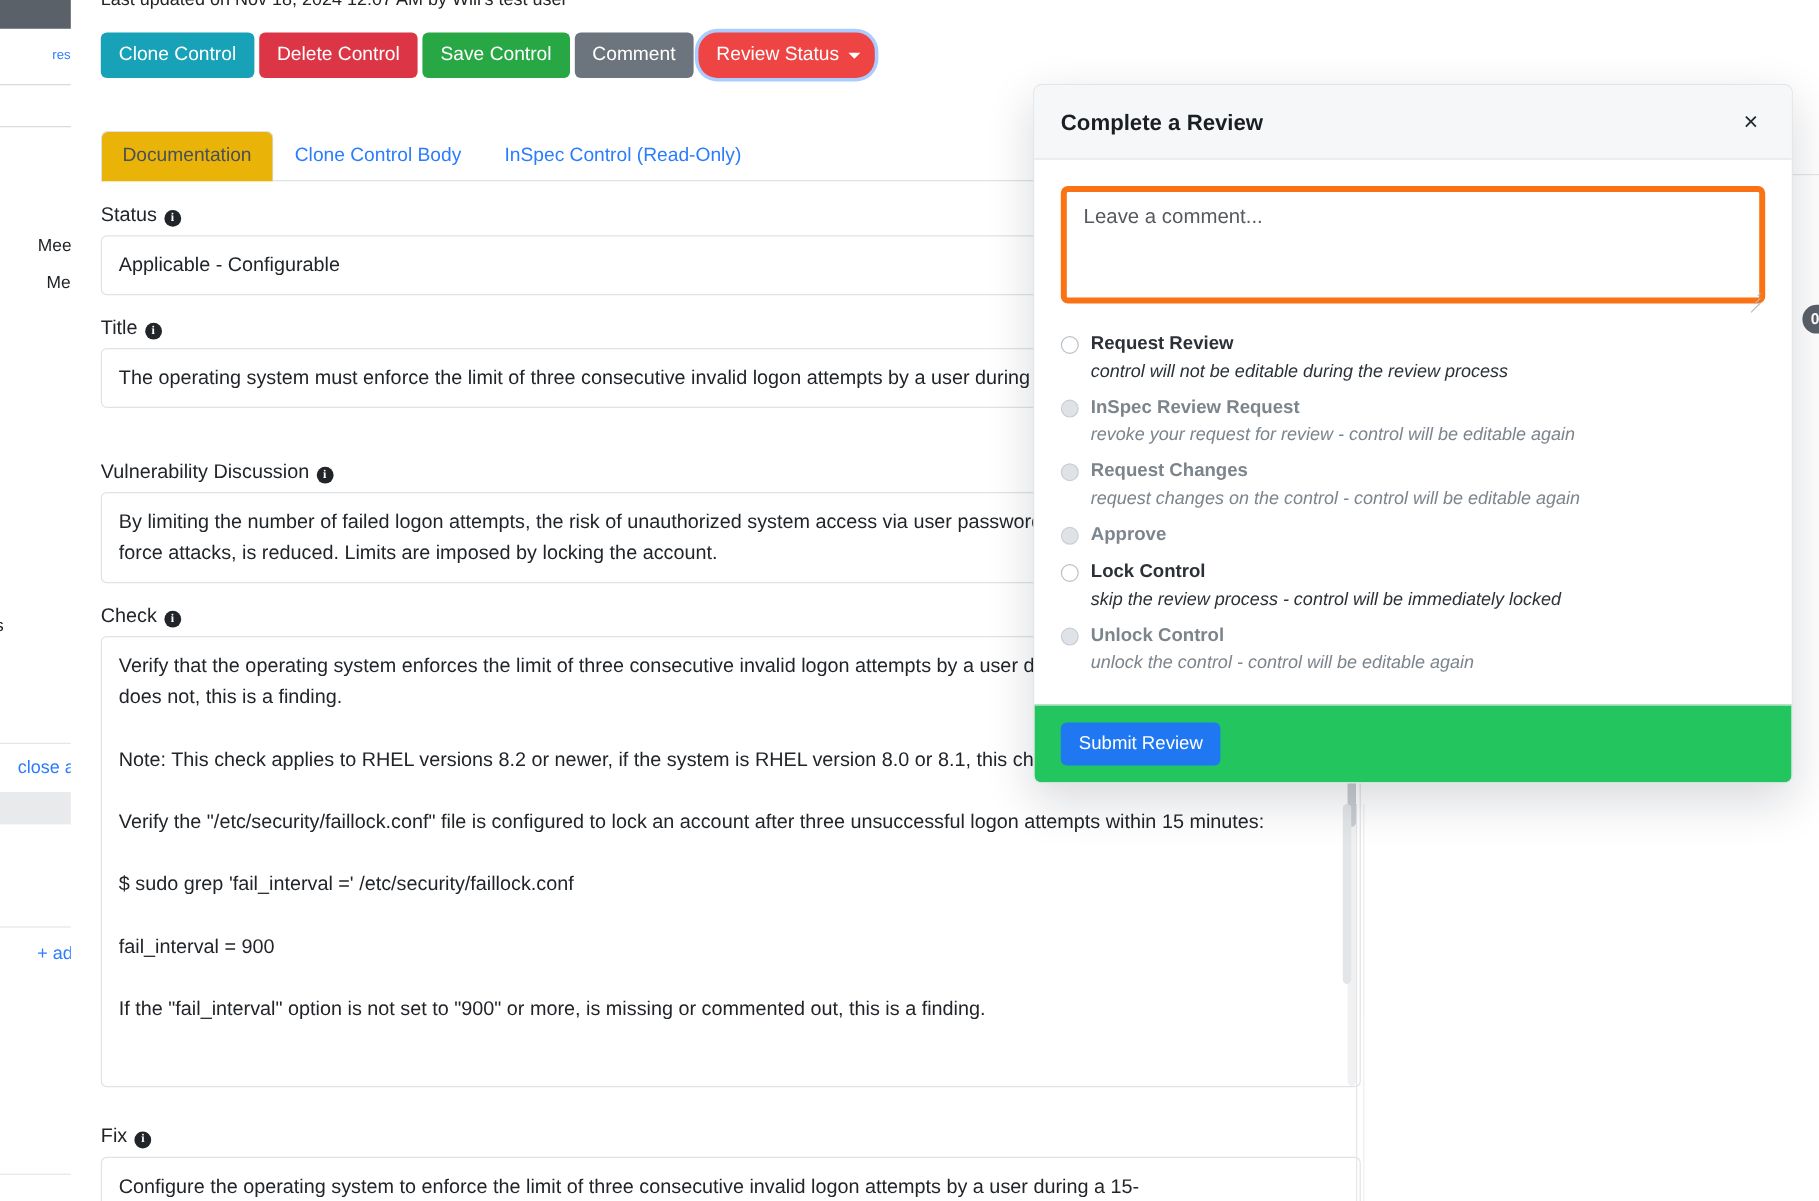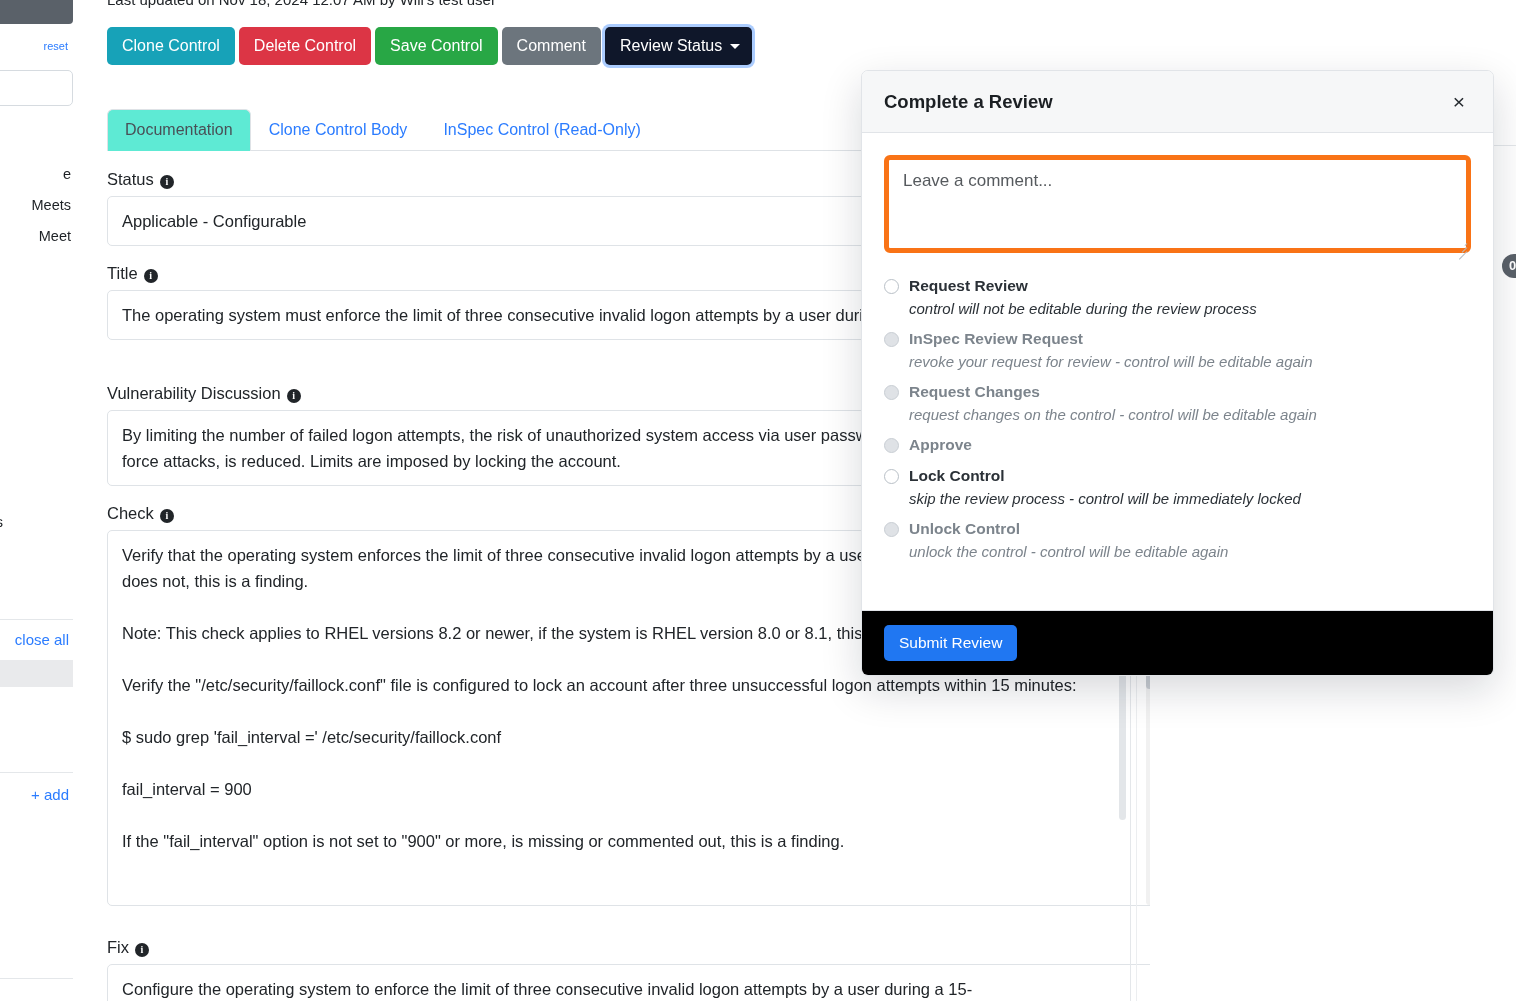--- a/index.html
+++ b/index.html
@@ -25,39 +25,39 @@
   .sb-t4 { top: 514px; right: 70px; }
   .sb-rule { position: absolute; left: -20px; width: 93px; height: 1px; background: #e4e7ea; }
   .sb-rule1 { top: 619px; }
   .sb-rule2 { top: 772px; }
   .sb-closeall { position: absolute; right: 4px; top: 631px; font-size: 15px; color: #2b7cff; }
   .sb-greyrow { position: absolute; left: -30px; top: 660px; width: 103px; height: 27px; background: #e9eaec; }
   .sb-add { position: absolute; right: 4px; top: 786px; font-size: 15px; color: #2b7cff; }
   .sb-bottomline { position: absolute; left: 0; top: 978px; width: 73px; height: 1px; background: #e4e7ea; }
 
   
-  .main { position: absolute; left: 82px; top: 0; right: 0; height: 1001px; background: #fff; }
+  .main { position: absolute; left: 59px; top: 0; right: 0; height: 1001px; background: #fff; }
   .lastupdated { position: absolute; left: 25px; top: -9px; font-size: 15px; color: #212529; white-space: nowrap; }
 
   .toolbar { position: absolute; left: 25px; top: 27px; display: flex; gap: 4px; align-items: flex-start; }
   .btn { border: none; border-radius: 5px; color: #fff; font-size: 16px;
          font-family: "Liberation Sans", sans-serif; padding: 9px 15px 10px; line-height: 1.2; cursor: pointer; white-space: nowrap; }
   .btn-clone  { background: #17a2b8; }
   .btn-delete { background: #dc3545; }
   .btn-save   { background: #28a745; }
   .btn-comment{ background: #6c757d; }
-  .btn-review { background: #0f172a; box-shadow: 0 0 0 3px rgba(13,110,253,0.35); position: relative; padding-right: 30px; }
+  .btn-review { background: #ef4444; box-shadow: 0 0 0 3px rgba(13,110,253,0.35); position: relative; padding-right: 30px; border-radius: 16px; }
   .caret { position: absolute; right: 12px; top: 50%; margin-top: -2px; width: 0; height: 0;
            border-left: 5px solid transparent; border-right: 5px solid transparent; border-top: 5px solid #fff; }
 
   .tabbar { position: absolute; left: 25px; top: 107px; right: 30px; height: 44px; border-bottom: 1px solid #dee2e6; }
   .tabs { position: absolute; left: 0; bottom: -1px; display: flex; align-items: flex-end; }
   .tab { font-size: 16px; padding: 11px 17px 12px; color: #2b7cff; cursor: pointer; white-space: nowrap;
          border: 1px solid transparent; border-bottom: none; border-radius: 6px 6px 0 0; }
-  .tab.active { color: #495057; background: #5eead4; border-color: #dee2e6 #dee2e6 #fff; }
+  .tab.active { color: #495057; background: #eab308; border-color: #dee2e6 #dee2e6 #fff; }
 
   
   .field { position: absolute; left: 25px; }
   .flabel { font-size: 16.5px; color: #212529; margin-bottom: 7px; display: flex; align-items: flex-end; gap: 6px; }
   .info-icon { display: inline-block; width: 14px; height: 14px; border-radius: 50%; background: #212529; color: #fff;
                font-size: 10px; font-weight: bold; line-height: 14px; text-align: center; font-family: "Liberation Serif", serif; }
   .fbox { border: 1px solid #dfe3e7; border-radius: 5px; background: #fff; padding: 11px 14px;
           font-size: 16.5px; line-height: 26px; color: #212529; overflow: hidden; }
   .fbox p { margin: 0 0 26px; }
   .fbox p:last-child { margin-bottom: 0; }
@@ -100,21 +100,21 @@
   .resize-grip i { position: absolute; right: 0; display: block; height: 1px; background: #b6bcc2; transform: rotate(-45deg); transform-origin: right center; }
   .opt-list { margin-top: 20px; }
   .opt { margin-bottom: 13px; }
   .opt-top { display: flex; align-items: center; gap: 10px; }
   .radio { width: 15px; height: 15px; border-radius: 50%; border: 1px solid #b9c0c7; background: #fff; flex: 0 0 auto; cursor: pointer; }
   .radio.disabled { background: #dfe2e6; border-color: #c9ced4; cursor: default; }
   .opt-label { font-size: 15.5px; font-weight: 700; color: #2b3137; }
   .opt-label.disabled { color: #7c848c; }
   .opt-desc { font-size: 15px; font-style: italic; color: #2b3137; margin: 5px 0 0 25px; }
   .opt-desc.disabled { color: #7c848c; }
-  .modal-footer { background: #000000; border-top: 1px solid #e1e4e8; padding: 14px 22px; margin-top: 24px; }
+  .modal-footer { background: #22c55e; border-top: 1px solid #e1e4e8; padding: 14px 22px; }
   .submit-btn { background: #2077f2; color: #fff; border: none; border-radius: 5px; font-size: 15.5px;
                 font-family: "Liberation Sans", sans-serif; padding: 9px 15px; cursor: pointer; }
 </style>
 </head>
 <body>
 
 <div id="root">
 
   <div class="sidebar">
     <div class="sb-darkblock"></div>

